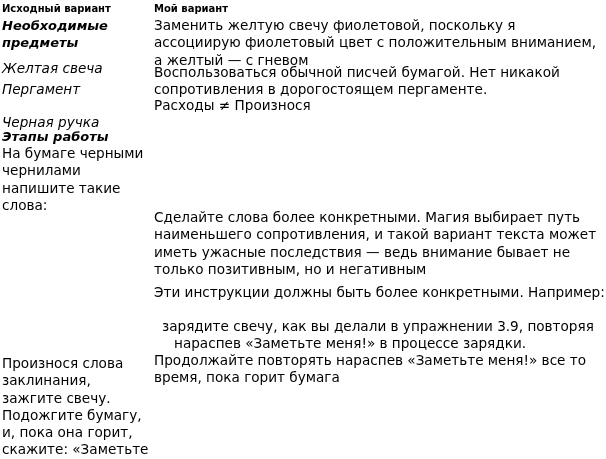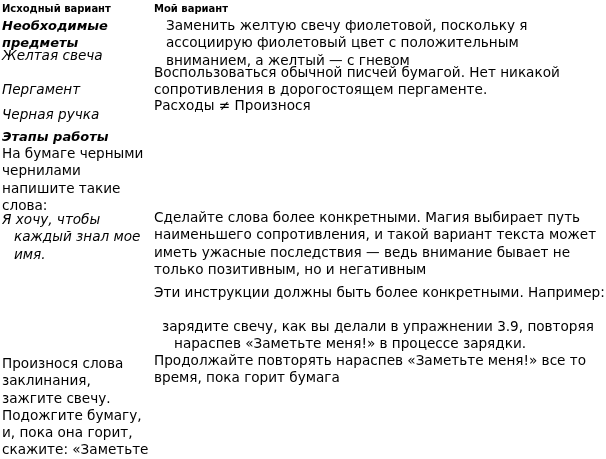--- a/index.html
+++ b/index.html
@@ -19,34 +19,33 @@
     .it { font-style: italic; }
     .hang { padding-left: 12px; text-indent: -12px; }
     .abs { position: absolute; left: 0; right: 0; }
   </style>
 </head>
 <body>
 
 <div class="col left">
   <div class="abs hdr" style="top:0px;">Исходный вариант</div>
   <div class="abs bi" style="top:17px;">Необходимые предметы</div>
-  <div class="abs it" style="top:47px;">Желтая свеча</div>
+  <div class="abs it" style="top:60px;">Желтая свеча</div>
   <div class="abs it" style="top:81px;">Пергамент</div>
-  <div class="abs it" style="top:106px;">Черная ручка</div>
+  <div class="abs it" style="top:114px;">Черная ручка</div>
   <div class="abs bi" style="top:128px;">Этапы работы</div>
   <div class="abs" style="top:145px;">На бумаге черными чернилами напишите такие слова:</div>
   <div class="abs it" style="top:211px;">
-    <div class="hang">Я хочу, чтобы каждый знал мое имя.</div>
   </div>
   <div class="abs" style="top:355px;">Произнося слова заклинания, зажгите свечу. Подожгите бумагу, и, пока она горит, скажите: «Заметьте меня!»</div>
 </div>
 
 <div class="col right">
   <div class="abs hdr" style="top:0px;">Мой вариант</div>
-  <div class="abs" style="top:17px;margin-left:12px;">Заменить желтую свечу фиолетовой, поскольку я ассоциирую фиолетовый цвет с положительным вниманием, а желтый — с гневом</div>
+  <div class="abs" style="top:17px;">Заменить желтую свечу фиолетовой, поскольку я ассоциирую фиолетовый цвет с положительным вниманием, а желтый — с гневом</div>
   <div class="abs" style="top:64px;">Воспользоваться обычной писчей бумагой. Нет никакой сопротивления в дорогостоящем пергаменте.</div>
   <div class="abs" style="top:97px;">Расходы ≠ Произнося</div>
   <div class="abs" style="top:209px;">Сделайте слова более конкретными. Магия выбирает путь наименьшего сопротивления, и такой вариант текста может иметь ужасные последствия — ведь внимание бывает не только позитивным, но и негативным</div>
   <div class="abs" style="top:284px;">Эти инструкции должны быть более конкретными. Например:</div>
   <div class="abs" style="top:318px;">
     <div class="hang" style="padding-left:20px;text-indent:-12px;">зарядите свечу, как вы делали в упражнении 3.9, повторяя нараспев «Заметьте меня!» в процессе зарядки.</div>
   </div>
   <div class="abs" style="top:352px;">Продолжайте повторять нараспев «Заметьте меня!» все то время, пока горит бумага</div>
 </div>
 

